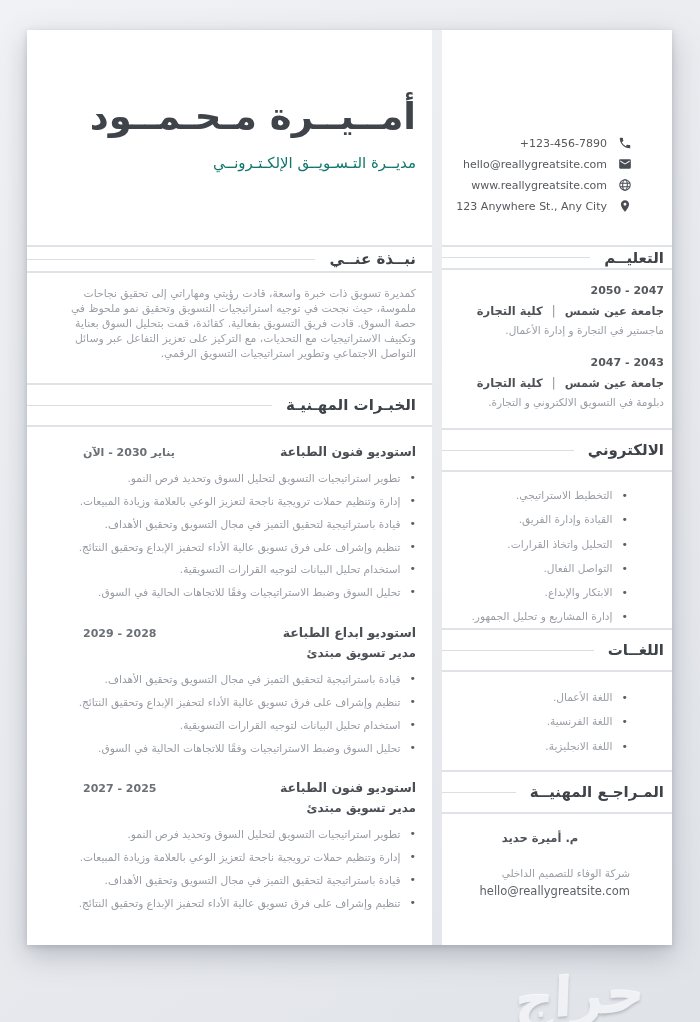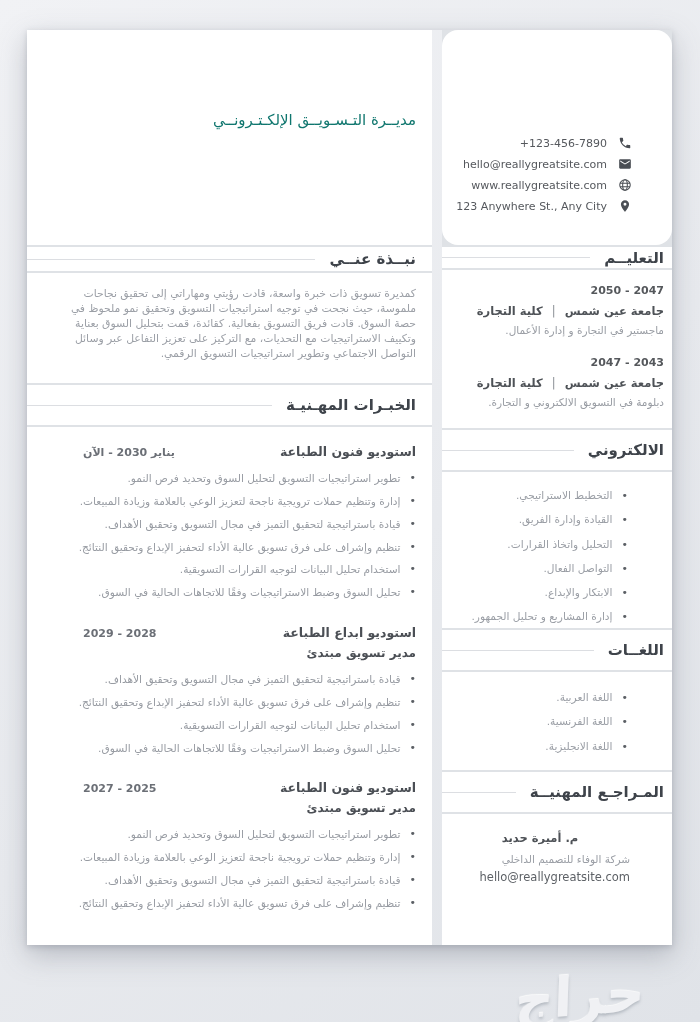--- a/index.html
+++ b/index.html
@@ -10,21 +10,21 @@
     box-shadow:0 10px 26px rgba(96,104,118,.35), 0 2px 6px rgba(96,104,118,.25);}
   .col{display:flex;flex-direction:column;gap:2px;background:#dfe2e6;}
   .col.sidebar{width:230px;}
   .col.main{flex:1;}
   .block{background:#fff;overflow:hidden;box-sizing:border-box;}
   
   .name-block{height:215px;padding:66px 16px 0 0;}
   .name{font-size:37px;font-weight:bold;color:#3f444b;white-space:nowrap;line-height:1.15;text-align:right;}
   .subtitle{margin-top:15px;font-size:15px;color:#0f766e;text-align:right;}
   
-  .contact-block{height:215px;padding:106px 40px 0 0;border-radius:16px;}
+  .contact-block{height:215px;padding:106px 40px 0 0;}
   .contact-row{display:flex;align-items:center;gap:11px;margin-bottom:7px;justify-content:flex-start;}
   .contact-row .txt{font-size:11px;color:#55585d;text-align:right;}
   .cicon{width:14px;height:14px;flex:0 0 auto;}
   
   .title-row{display:flex;align-items:center;gap:14px;}
   .title-row h2{margin:0;font-size:15px;font-weight:bold;color:#3e434a;white-space:nowrap;}
   .title-row .rule{flex:1;height:1px;background:#dcdee2;}
   .tr-main{height:40px;padding:0 16px 0 0;}
   .tr-side{height:40px;padding:0 8px 0 0;}
   .tr-about{height:24px;}
@@ -52,21 +52,21 @@
   .edu-degree{margin-top:6px;font-size:10.5px;color:#989ca3;text-align:right;}
   
   .skills-block{height:156px;padding:17px 44px 0 8px;}
   .langs-block{height:98px;padding:19px 44px 0 8px;}
   .s-item{display:flex;gap:9px;margin-bottom:10px;}
   .s-item .dot{color:#5a5e64;font-size:11px;line-height:1.3;}
   .s-item .btxt{font-size:10.6px;color:#9a9ea5;text-align:right;line-height:1.3;}
   
   .refs-block{flex:1;padding:17px 42px 0 8px;}
   .ref-name{font-size:11.5px;font-weight:bold;color:#4e5257;text-align:center;}
-  .ref-company{margin-top:8px;font-size:10.5px;color:#9a9ea5;text-align:right;}
+  .ref-company{margin-top:22px;font-size:10.5px;color:#9a9ea5;text-align:right;}
   .ref-email{margin-top:5px;font-size:11.5px;color:#5d6166;text-align:right;}
   
   .watermark{position:absolute;right:55px;bottom:-6px;font-size:54px;font-weight:bold;
     color:#f0f1f4;transform:rotate(-4deg) skewX(-6deg);
     text-shadow:0 2px 3px rgba(140,147,158,.5), 0 -1px 1px rgba(255,255,255,.9);
     letter-spacing:6px;}
 </style>
 </head>
 <body>
 
@@ -158,21 +158,21 @@
     </div>
 
     <div class="block title-row tr-side">
       <h2>اللغــات</h2>
       <div class="rule"></div>
     </div>
 
     <div class="block langs-block">
       <div class="s-item">
           <span class="dot">•</span>
-          <span class="btxt">اللغة العربية.</span>
+          <span class="btxt">اللغة الأعمال.</span>
         </div>
       <div class="s-item">
           <span class="dot">•</span>
           <span class="btxt">اللغة الفرنسية.</span>
         </div>
       <div class="s-item">
           <span class="dot">•</span>
           <span class="btxt">اللغة الانجليزية.</span>
         </div>
     </div>
@@ -186,20 +186,21 @@
       <div class="ref-name">م. أميرة حديد</div>
       <div class="ref-company">شركة الوفاء للتصميم الداخلي</div>
       <div class="ref-email" dir="ltr">hello@reallygreatsite.com</div>
     </div>
 
   </div>
 
   <div class="col main">
 
     <div class="block name-block">
+      <div class="name">أمــيــرة مـحـمــود</div>
       <div class="subtitle">مديــرة التـسـويــق الإلكـتـرونــي</div>
     </div>
 
     <div class="block title-row tr-main tr-about">
       <h2>نبــذة عنــي</h2>
       <div class="rule"></div>
     </div>
 
     <div class="block about-block">
       <p class="about-text">كمديرة تسويق ذات خبرة واسعة، قادت رؤيتي ومهاراتي إلى تحقيق نجاحات ملموسة، حيث نجحت في توجيه استراتيجيات التسويق وتحقيق نمو ملحوظ في حصة السوق. قادت فريق التسويق بفعالية. كقائدة، قمت بتحليل السوق بعناية وتكييف الاستراتيجيات مع التحديات، مع التركيز على تعزيز التفاعل عبر وسائل التواصل الاجتماعي وتطوير استراتيجيات التسويق الرقمي.</p>

